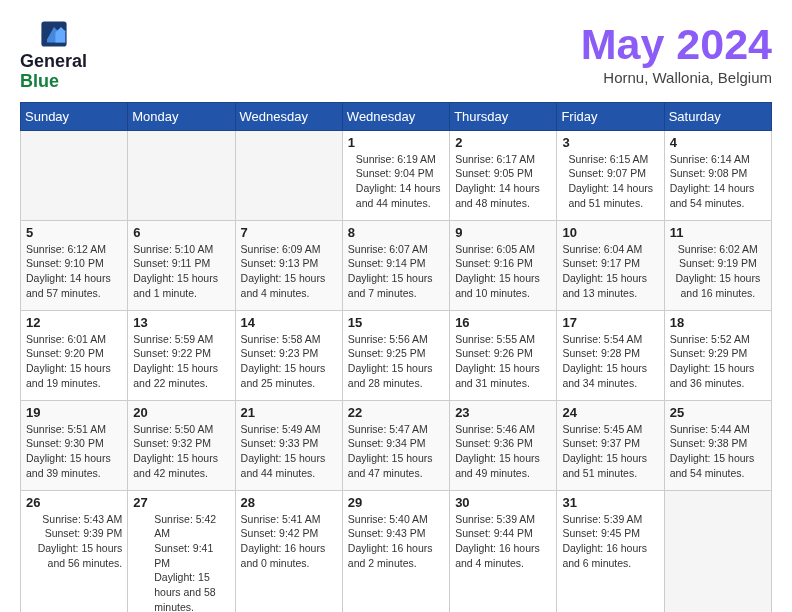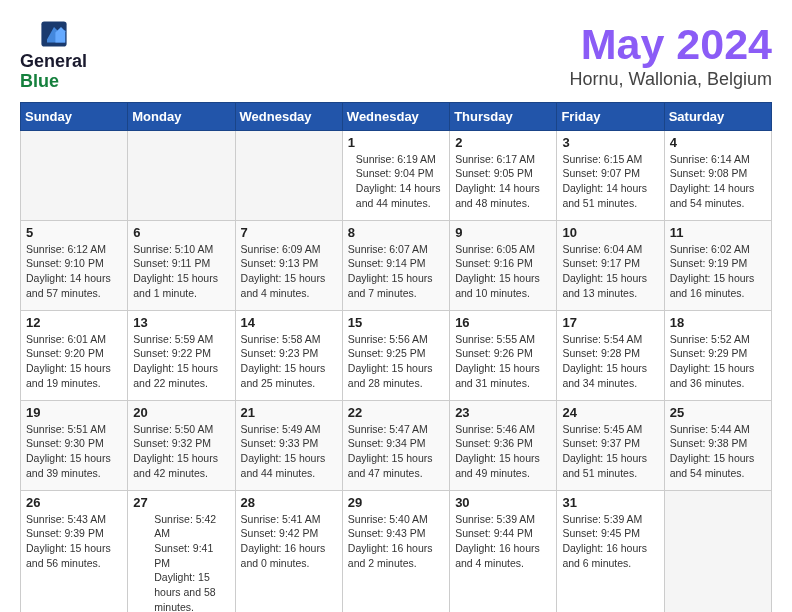--- a/index.html
+++ b/index.html
@@ -34,33 +34,33 @@
     }
     .title-area {
       text-align: right;
     }
     .main-title {
       font-size: 43px;
       font-weight: bold;
       color: #8b5cf6;
     }
     .subtitle {
-      font-size: 18px;
+      font-size: 15px;
       color: #444;
     }
     table {
       width: 100%;
       border-collapse: collapse;
       table-layout: fixed;
     }
     thead tr th {
       background-color: #2255aa;
       color: #fff;
       font-size: 13px;
-      font-weight: bold;
+      font-weight: normal;
       padding: 6px 4px;
       text-align: left;
       border: 1px solid #1a4488;
     }
     tbody tr td {
       vertical-align: top;
       font-size: 11px;
       color: #222;
       padding: 4px 5px;
       border: 1px solid #ccc;
@@ -131,21 +131,21 @@
 Daylight: 14 hours and 44 minutes.</div>
         </td>
         <td>
           <span class="day-num">2</span>
           <div class="day-detail" style="white-space: pre-line;">Sunrise: 6:17 AM
 Sunset: 9:05 PM
 Daylight: 14 hours and 48 minutes.</div>
         </td>
         <td>
           <span class="day-num">3</span>
-          <div class="day-detail" style="white-space: pre-line;">Sunrise: 6:15 AM
+          <div class="day-detail" style="white-space: pre-line; margin-left: 6px;">Sunrise: 6:15 AM
 Sunset: 9:07 PM
 Daylight: 14 hours and 51 minutes.</div>
         </td>
         <td>
           <span class="day-num">4</span>
           <div class="day-detail" style="white-space: pre-line;">Sunrise: 6:14 AM
 Sunset: 9:08 PM
 Daylight: 14 hours and 54 minutes.</div>
         </td>
       </tr>
@@ -181,21 +181,21 @@
 Daylight: 15 hours and 10 minutes.</div>
         </td>
         <td>
           <span class="day-num">10</span>
           <div class="day-detail" style="white-space: pre-line;">Sunrise: 6:04 AM
 Sunset: 9:17 PM
 Daylight: 15 hours and 13 minutes.</div>
         </td>
         <td>
           <span class="day-num">11</span>
-          <div class="day-detail" style="white-space: pre-line;">Sunrise: 6:02 AM
+          <div class="day-detail" style="white-space: pre-line; text-align: center;">Sunrise: 6:02 AM
 Sunset: 9:19 PM
 Daylight: 15 hours and 16 minutes.</div>
         </td>
       </tr>
       <tr>
         <td>
           <span class="day-num">12</span>
           <div class="day-detail" style="white-space: pre-line;">Sunrise: 6:01 AM
 Sunset: 9:20 PM
 Daylight: 15 hours and 19 minutes.</div>
@@ -277,21 +277,21 @@
         <td>
           <span class="day-num">25</span>
           <div class="day-detail" style="white-space: pre-line;">Sunrise: 5:44 AM
 Sunset: 9:38 PM
 Daylight: 15 hours and 54 minutes.</div>
         </td>
       </tr>
       <tr>
         <td>
           <span class="day-num">26</span>
-          <div class="day-detail" style="white-space: pre-line;">Sunrise: 5:43 AM
+          <div class="day-detail" style="white-space: pre-line; text-align: right;">Sunrise: 5:43 AM
 Sunset: 9:39 PM
 Daylight: 15 hours and 56 minutes.</div>
         </td>
         <td>
           <span class="day-num">27</span>
           <div class="day-detail" style="white-space: pre-line; margin-left: 21px;">Sunrise: 5:42 AM
 Sunset: 9:41 PM
 Daylight: 15 hours and 58 minutes.</div>
         </td>
         <td>

